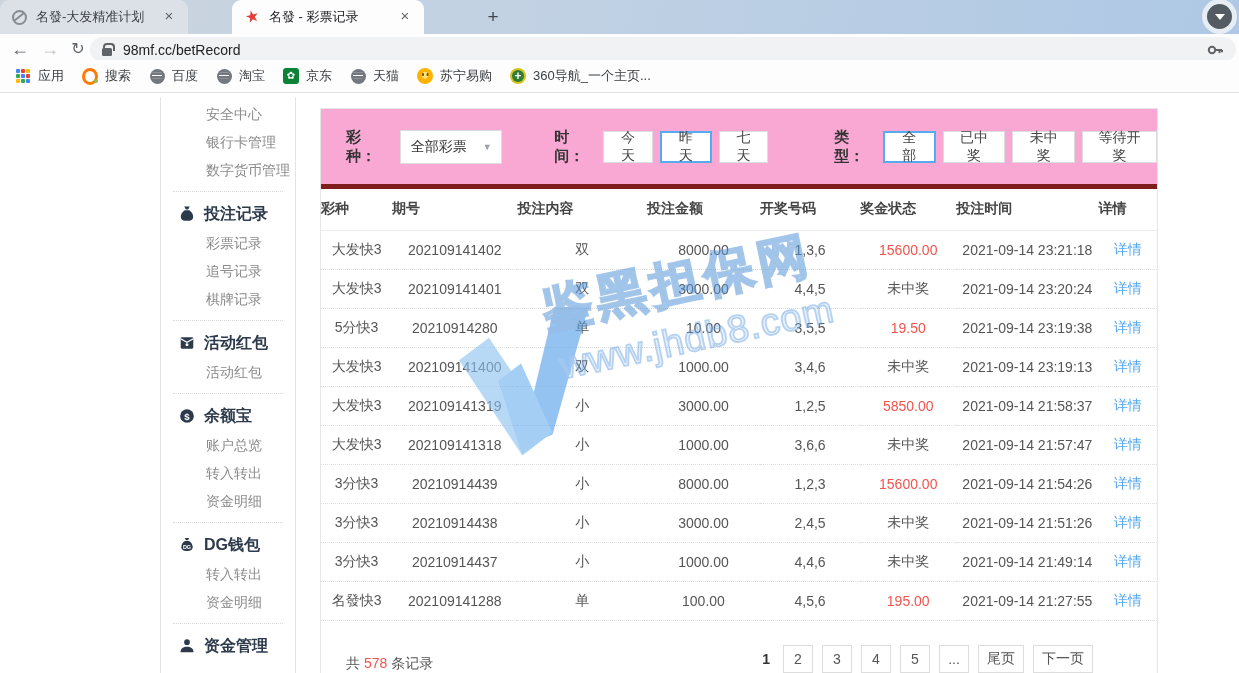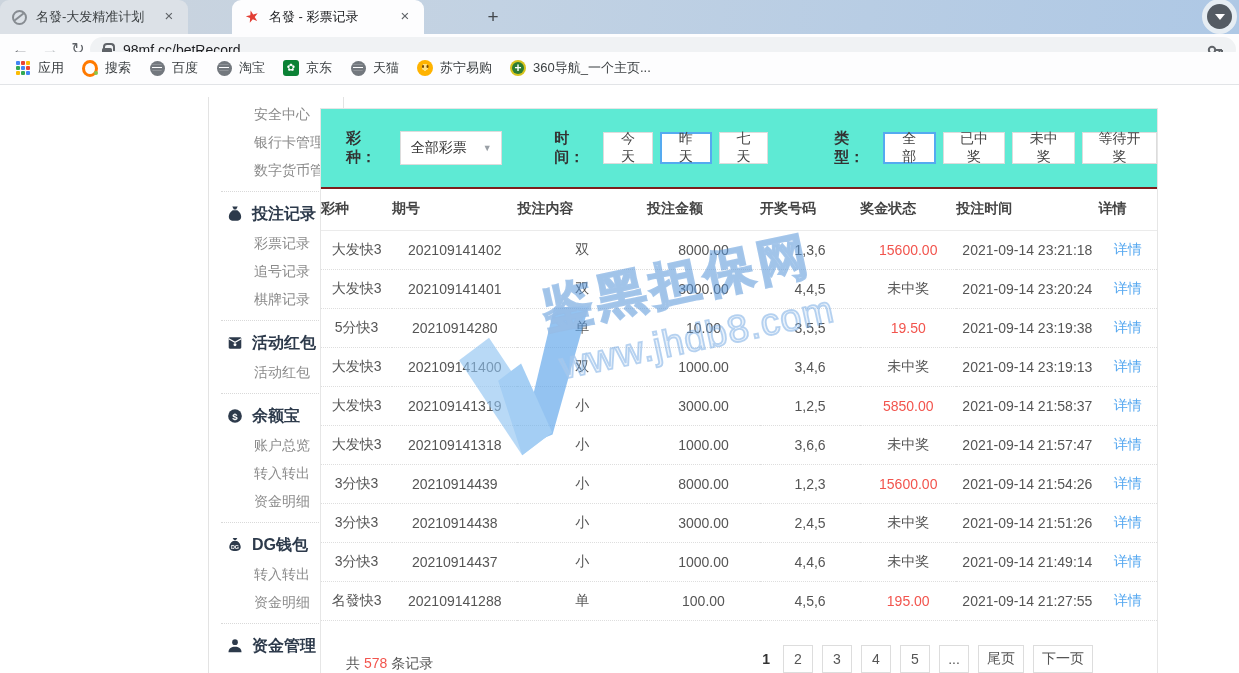--- a/index.html
+++ b/index.html
@@ -37,51 +37,51 @@
   .nav-ic { position:absolute; top:0; height:30px; line-height:30px; font-size:18px; color:#5f6368; text-align:center; width:24px; }
   .nav-back { left:8px; } .nav-fwd { left:38px; color:#bcc0c4; } .nav-refresh { left:66px; font-size:16px; }
   .omnibox { position:absolute; left:90px; right:3px; top:3px; height:25px; background:#f0f2f4;
     border-radius:13px; display:flex; align-items:center; padding:0 12px; }
   .lock-icon { width:10px; height:8px; background:#5f6368; border-radius:1.5px; position:relative; margin-top:4px; flex:none; }
   .lock-icon::before { content:''; position:absolute; top:-5px; left:1px; width:8px; height:6px;
     border:2px solid #5f6368; border-bottom:none; border-radius:4px 4px 0 0; }
   .url-text { margin-left:11px; font-size:14px; color:#202124; }
   .key-icon { margin-left:auto; width:18px; height:18px; flex:none; }
 
-  .bookmarks { position:absolute; left:0; top:52px; right:0; height:33px; background:#fdfdfe;
+  .bookmarks { position:absolute; left:0; top:60px; right:0; height:33px; background:#fdfdfe;
     border-bottom:1px solid #e2e4e7; display:flex; align-items:center; padding-left:6px; }
   .bookmark { display:flex; align-items:center; gap:7px; padding:3px 9px; font-size:13px; color:#3c4043; border-radius:4px; }
   .bk-ic { width:16px; height:16px; position:relative; flex:none; display:flex; align-items:center; justify-content:center; }
   .apps-grid-icon i { position:absolute; width:4px; height:4px; border-radius:1px; }
   .search360-icon::before { content:''; width:11px; height:11px; border:3px solid #ff7a00; border-radius:50%; display:block; }
   .search360-icon::after { content:''; position:absolute; right:0; bottom:1px; width:4px; height:4px; border-radius:50%; background:#8bc34a; }
   .globe-icon::before { content:''; width:15px; height:15px; border-radius:50%; background:#73787e; display:block; }
   .globe-icon::after { content:''; position:absolute; left:2.5px; top:6.8px; width:10px; height:1.6px; background:#fdfdfe; box-shadow:0 -3.2px 0 -0.4px #fdfdfe, 0 3.2px 0 -0.4px #fdfdfe; }
   .jd-icon { background:#0b8235; border-radius:3px; color:#fff; font-size:10px; line-height:16px; text-align:center; }
   .suning-icon { background:radial-gradient(circle at 50% 45%, #ffe082 0 28%, #ffb300 29% 100%); border-radius:50%; }
   .suning-icon::before { content:''; position:absolute; left:4.5px; top:5px; width:2.5px; height:2.5px; border-radius:50%;
     background:#7a4a00; box-shadow:4.5px 0 0 #7a4a00; }
   .nav360-icon { background:#d6c31e; border-radius:50%; }
   .nav360-icon::before { content:''; position:absolute; left:2px; top:2px; right:2px; bottom:2px; background:#2e7d32; border-radius:50%; }
   .nav360-icon::after { content:'+'; position:absolute; left:0; right:0; top:0.5px; text-align:center; color:#fff; font-size:12px; font-weight:bold; line-height:15px; }
 
   
   .sidebar { position:absolute; left:160px; top:97px; bottom:0; width:136px;
-    border-left:1px solid #e3e3e3; border-right:1px solid #e3e3e3; padding-top:3px; background:#fff; overflow:hidden;margin-left:48px; }
+    border-left:1px solid #e3e3e3; border-right:1px solid #e3e3e3; padding-top:3px; background:#fff; overflow:hidden; }
   .side-link { height:28px; line-height:28px; padding-left:45px; font-size:14px; color:#8b8b8b; cursor:pointer; }
   .side-section { height:30px; display:flex; align-items:center; padding-left:18px; font-size:16px;
     font-weight:bold; color:#2d3a4b; }
   .side-section .sicon { width:16px; height:16px; margin-right:9px; flex:none; }
   .side-section .sicon svg { width:16px; height:16px; display:block; }
   .side-divider { border-top:1px dotted #d9d9d9; margin:7px 12px; height:0; }
 
   
   .panel { position:absolute; left:320px; top:108px; width:838px; bottom:0;
     border:1px solid #e6e6e6; border-bottom:none; background:#fff; }
-  .filterbar { height:80px; background:#5eead4; border-bottom:2px solid #7f1d1d;
+  .filterbar { height:80px; background:#f9a8d4; border-bottom:5px solid #7f1d1d;
     display:flex; align-items:center; padding-left:25px;justify-content:center; }
   .flabel { font-size:15px; font-weight:bold; color:#333; }
   .flabel.ml1 { margin-left:52px; } .flabel.ml2 { margin-left:66px; }
   .fselect { width:110px; height:34px; border:1px solid #dcdcdc; background:#fff; margin-left:12px;
     display:flex; align-items:center; justify-content:center; gap:16px; font-size:14px; color:#333; cursor:pointer; }
   .fcaret { font-size:9px; color:#9aa0a6; }
   .fbtn { height:32px; min-width:44px; padding:0 12px; border:1px solid #dcdcdc; background:#fff;
     font-size:14px; color:#444; margin-left:7px; display:flex; align-items:center; justify-content:center; cursor:pointer; }
   .fbtn.selected { border:2px solid #55aaf0; }
 

